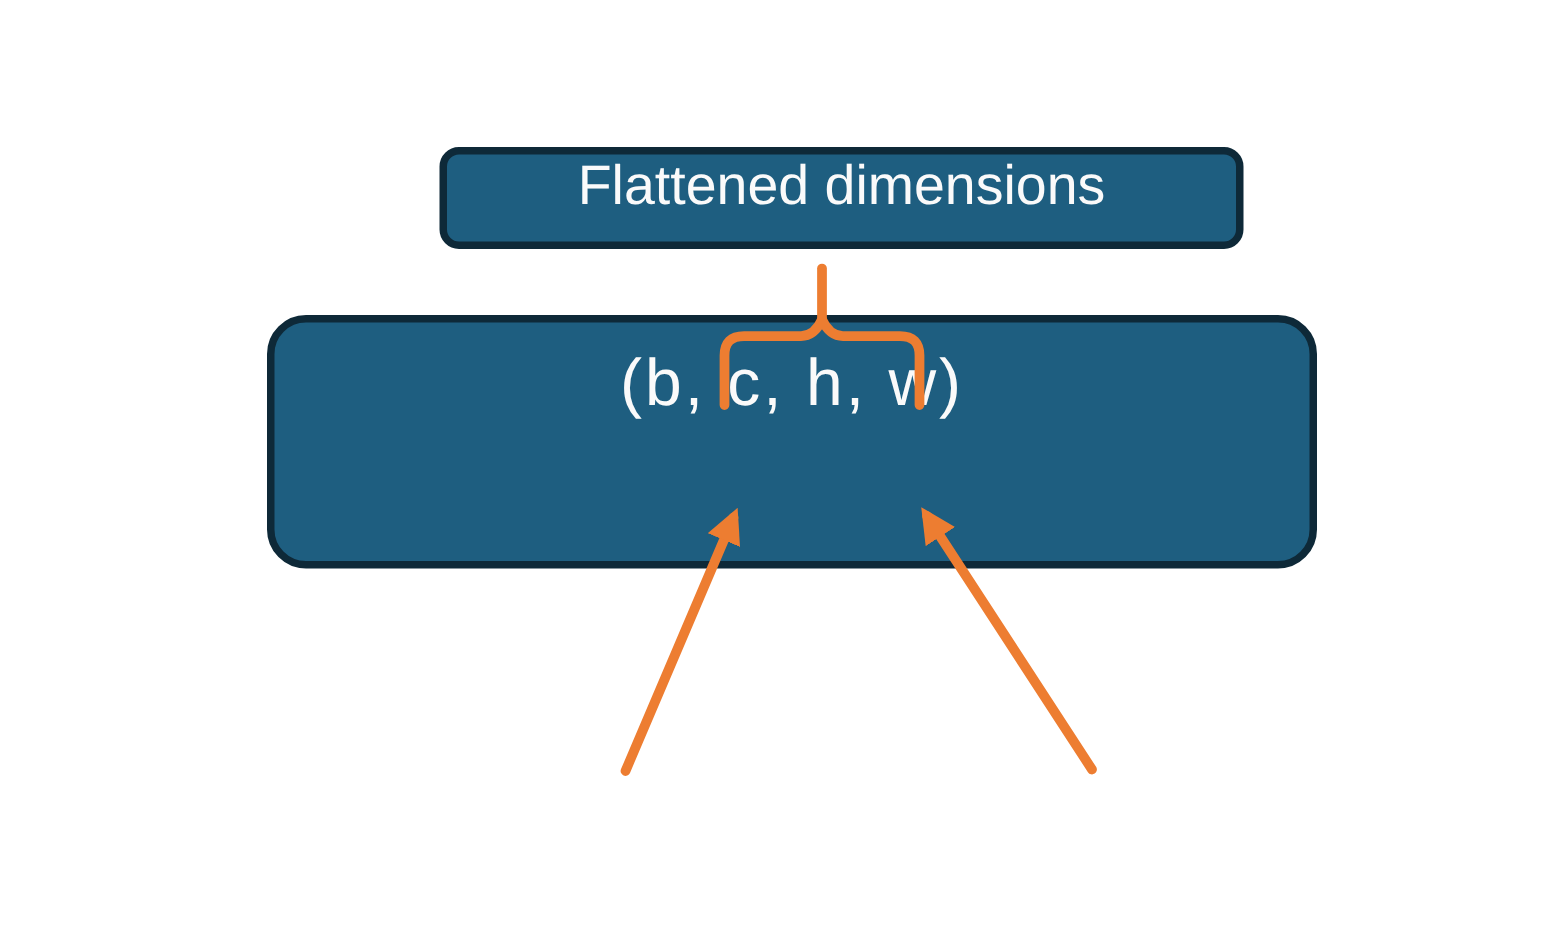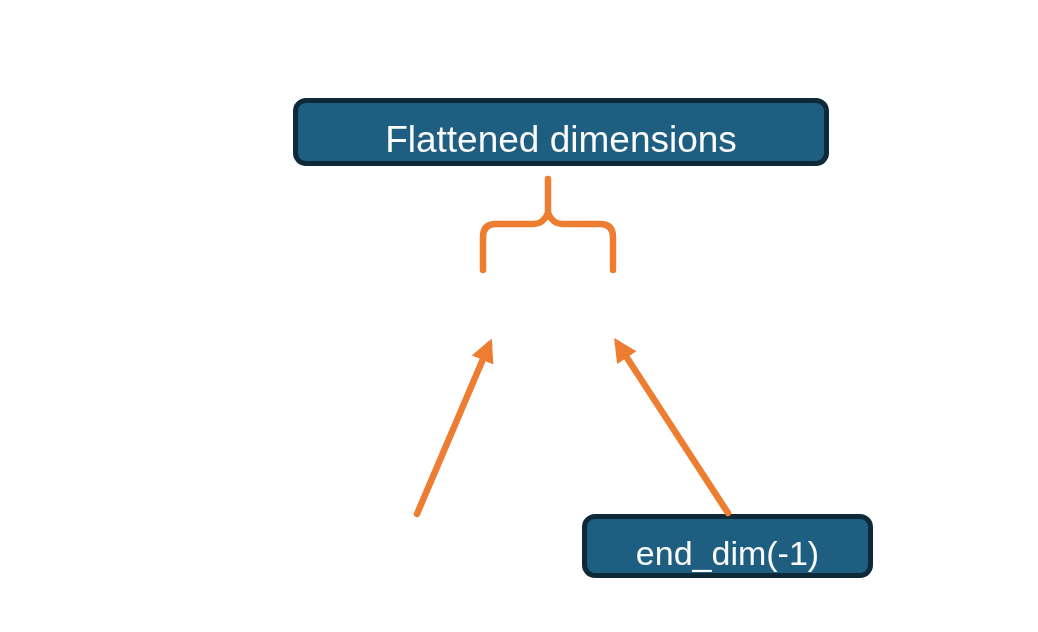--- a/index.html
+++ b/index.html
@@ -11,21 +11,21 @@
     position: relative;
     width: 1038px;
     height: 632px;
     background: var(--background, #ffffff);
     overflow: hidden;
     font-family: "Liberation Sans", sans-serif;
   }
   .node {
     position: absolute;
     display: flex;
-    align-items: flex-end;
+    align-items: flex-start;
     justify-content: center;
     box-sizing: border-box;
     background: var(--box-fill, #1e5e80);
     border: 5px solid var(--box-border, #0e2938);
     color: var(--label-text, #fafafa);
     white-space: nowrap;
   }
   #title-box {
     left: 293px; top: 98px;
     width: 536px; height: 68px;
@@ -89,19 +89,19 @@
 
     <line class="orange-stroke" x1="417" y1="514" x2="489" y2="345" marker-end="url(#arrowhead)"></line>
 
     <line class="orange-stroke" x1="728" y1="513" x2="618" y2="344" marker-end="url(#arrowhead)"></line>
   </svg>
 
   <div class="node" id="title-box">
     <span>Flattened dimensions</span>
   </div>
 
+  <div class="node" id="tensor-box">
+    <span>(b, c, h, w)</span>
+  </div>
 
 
-  <div class="node" id="end-box">
-    <span>end_dim(-1)</span>
-  </div>
 
 </div>
 
 </body></html>

